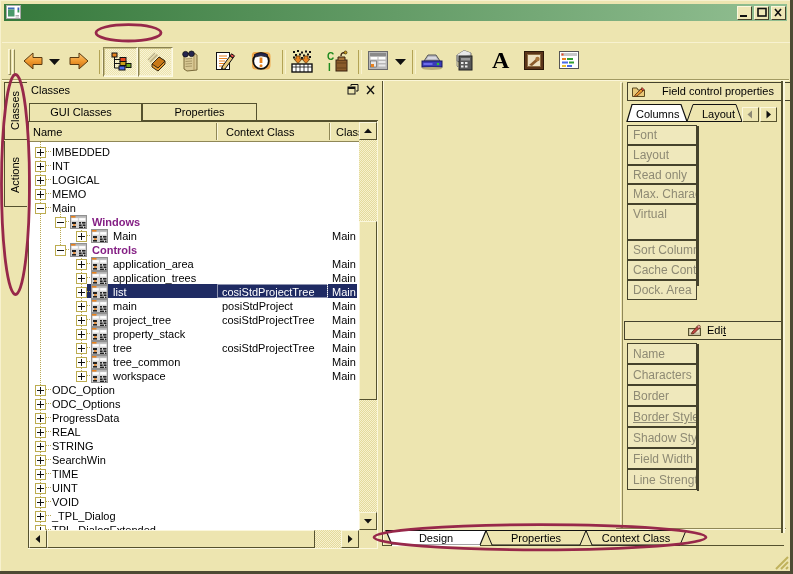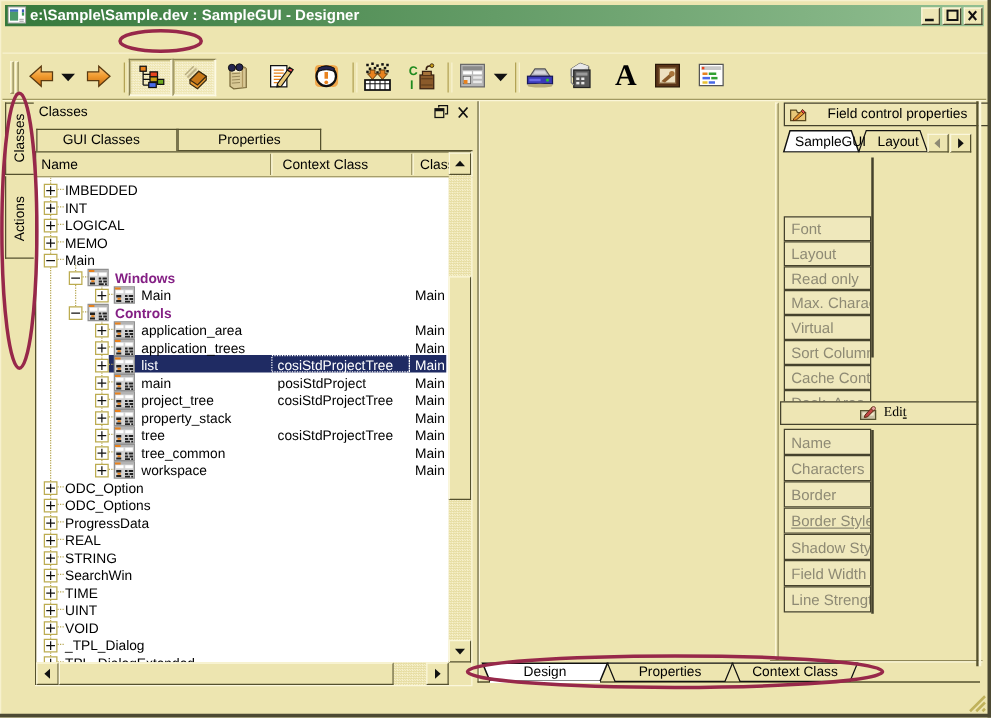--- a/index.html
+++ b/index.html
@@ -35,21 +35,20 @@
   .propbtn{box-sizing:border-box;border:1px solid #45422C;background:#EFE8BC;color:#8E8A74;font-size:12px;padding-left:5px;overflow:hidden;white-space:nowrap;}
   .bigbtn{box-sizing:border-box;border:1px solid #45422C;background:#EEE6B4;font-size:11px;color:#000;text-align:center;}
 </style>
 </head>
 <body>
 <div id="win">
   <div class="abs" id="frameT"></div>
   <div class="abs" id="frameL"></div>
 
   <div class="abs" id="title"></div>
-  <div class="abs" id="titletext">e:\Sample\Sample.dev : SampleGUI - Designer</div>
 
   <svg class="abs" style="left:6px;top:5px" width="15" height="14">
     <rect x="0" y="0" width="15" height="14" fill="#A8A8A8"></rect>
     <rect x="1" y="1" width="13" height="12" fill="#FFFFFF"></rect>
     <rect x="2" y="2.5" width="6.5" height="2" fill="#3A6AB8"></rect>
     <rect x="2" y="4.5" width="6.5" height="7" fill="#4A9A6A"></rect>
     <rect x="11.5" y="2.5" width="1.8" height="2.5" fill="#3A5AB8"></rect>
     <rect x="11.5" y="5" width="1.8" height="2.5" fill="#3A9A5A"></rect>
     <rect x="9.5" y="10" width="3.5" height="1" fill="#B0B0B0"></rect>
     <rect x="9.5" y="11.5" width="3.5" height="1" fill="#B0B0B0"></rect>
@@ -481,44 +480,44 @@
       <path d="M0.5 3 L0.5 11.5 L12.5 11.5 L12.5 5 L6 5 L5 3 Z" fill="#E8C878" stroke="#5a4a20"></path>
       <path d="M3 10 L9 4 L11 6 L5 11 L2.5 11.5 Z" fill="#E89A30" stroke="#5a2a10" stroke-width="0.8"></path>
       <path d="M9 4 L10 2.5 L12 4.5 L11 6 Z" fill="#E84A4A" stroke="#5a2a10" stroke-width="0.8"></path>
     </svg>
 
     <svg class="abs" style="left:8px;top:23px" width="162" height="19">
       <path d="M3 18.5 L8 1.5 L57 1.5 L63 18.5 Z" fill="#FFFFFF" stroke="#111" stroke-width="1.2"></path>
       <path d="M63 18.5 L69 1.5 L112 1.5 L118 18.5 Z" fill="#EDE5B0" stroke="#111" stroke-width="1"></path>
       <path d="M118 18.5 L122.5 5 " fill="none" stroke="#111" stroke-width="1"></path>
     </svg>
-    <div class="abs t11" style="left:20px;top:27px;">SampleGUI</div>
+    <div class="abs t11" style="left:20px;top:27px;">Columns</div>
     <div class="abs t11" style="left:86px;top:27px;">Layout</div>
     <div class="abs sbtn" style="left:126px;top:27px;width:17px;height:15px;"></div>
     <svg class="abs" style="left:126px;top:27px" width="17" height="15">
         <path d="M10 3.5 L10 11.5 L5.5 7.5 Z" fill="#8E8A74"></path>
       </svg>
     <div class="abs sbtn" style="left:144px;top:27px;width:17px;height:15px;"></div>
     <svg class="abs" style="left:144px;top:27px" width="17" height="15">
         <path d="M6.5 3.5 L6.5 11.5 L11 7.5 Z" fill="#111"></path>
       </svg>
 
     <div class="abs" style="left:11px;top:45px;width:70px;">
-      <div class="propbtn" style="height:20px;line-height:19px;margin-top:48px;">Font</div>
+      <div class="propbtn" style="height:20px;line-height:19px;">Font</div>
       <div class="propbtn" style="height:20px;line-height:19px;">Layout</div>
       <div class="propbtn" style="height:19px;line-height:19px;">Read only</div>
       <div class="propbtn" style="height:20px;line-height:19px;">Max. Characters</div>
-      <div class="propbtn" style="height:20px;line-height:19px;">Virtual</div>
+      <div class="propbtn" style="height:36px;line-height:19px;">Virtual</div>
       <div class="propbtn" style="height:20px;line-height:19px;">Sort Columns</div>
       <div class="propbtn" style="height:20px;line-height:19px;">Cache Control</div>
       <div class="propbtn" style="height:20px;line-height:19px;">Dock. Area</div>
     </div>
     <div class="abs" style="left:81px;top:46px;width:2px;height:160px;background:#45422C;"></div>
 
-    <div class="bigbtn abs" style="left:8px;top:241px;width:160px;height:19px;line-height:17px;text-align:left;"><span style="padding-left:82px;font-family:Liberation Serif, serif;">Edi<u>t</u></span></div>
+    <div class="bigbtn abs" style="left:8px;top:241px;width:160px;height:19px;line-height:17px;text-align:left;"><span style="padding-left:82px;">Edi<u>t</u></span></div>
     <svg class="abs" style="left:72px;top:244px" width="16" height="12">
       <rect x="0.5" y="4.5" width="12" height="7" fill="#C9C1A4" stroke="#55512E"></rect>
       <rect x="2" y="6" width="9" height="2.5" fill="#EFE8CC"></rect>
       <path d="M4 8 L9.5 2 L11.5 4 L6 9.5 L3.5 10 Z" fill="#C04545" stroke="#5a2a10" stroke-width="0.8"></path>
       <circle cx="10.8" cy="2.8" r="1.6" fill="#E8A0A0" stroke="#5a2a10" stroke-width="0.6"></circle>
     </svg>
 
     <div class="abs" style="left:11px;top:263px;width:70px;">
       <div class="propbtn" style="height:21px;line-height:20px;">Name</div>
       <div class="propbtn" style="height:21px;line-height:20px;">Characters</div>

